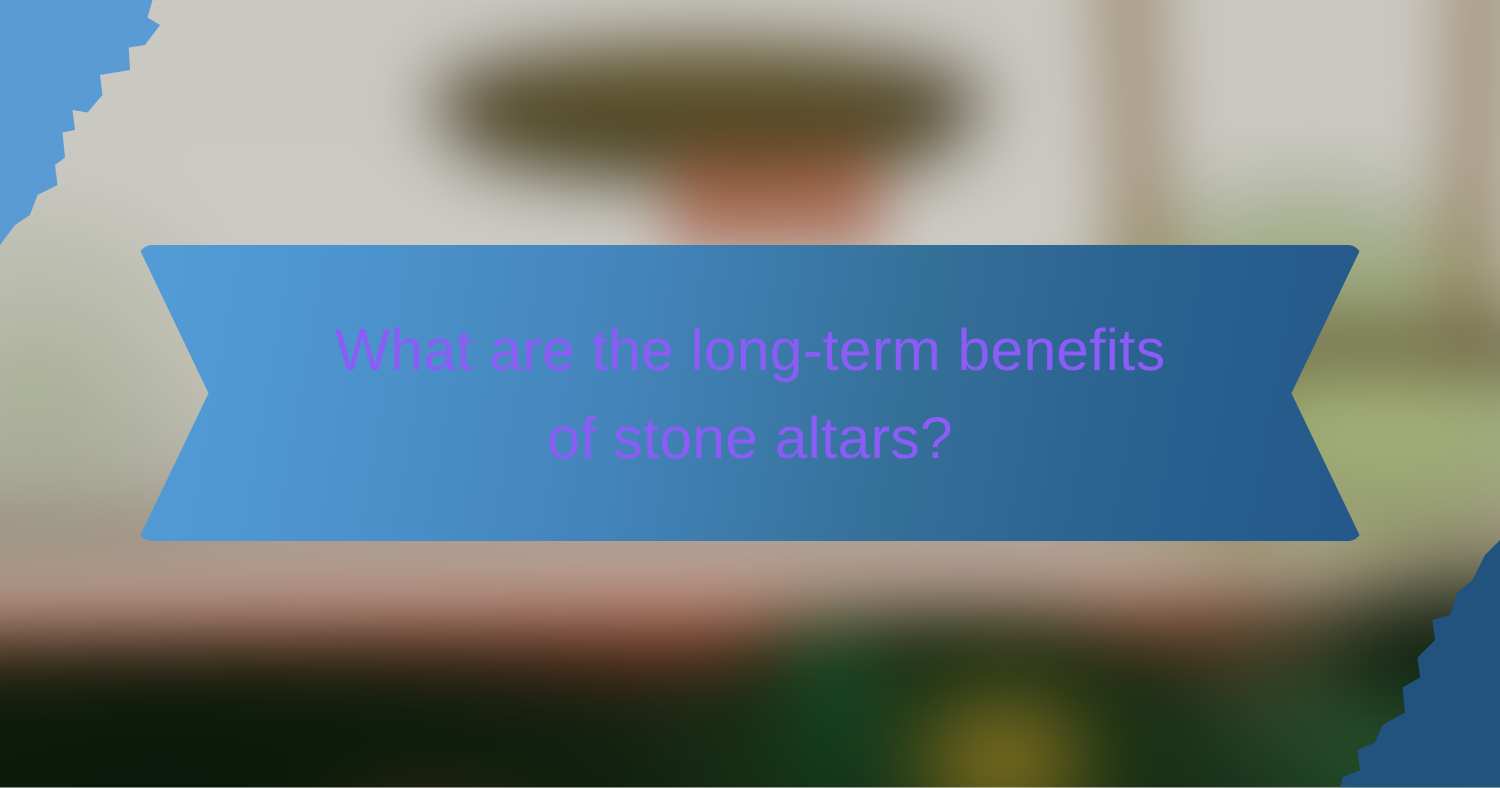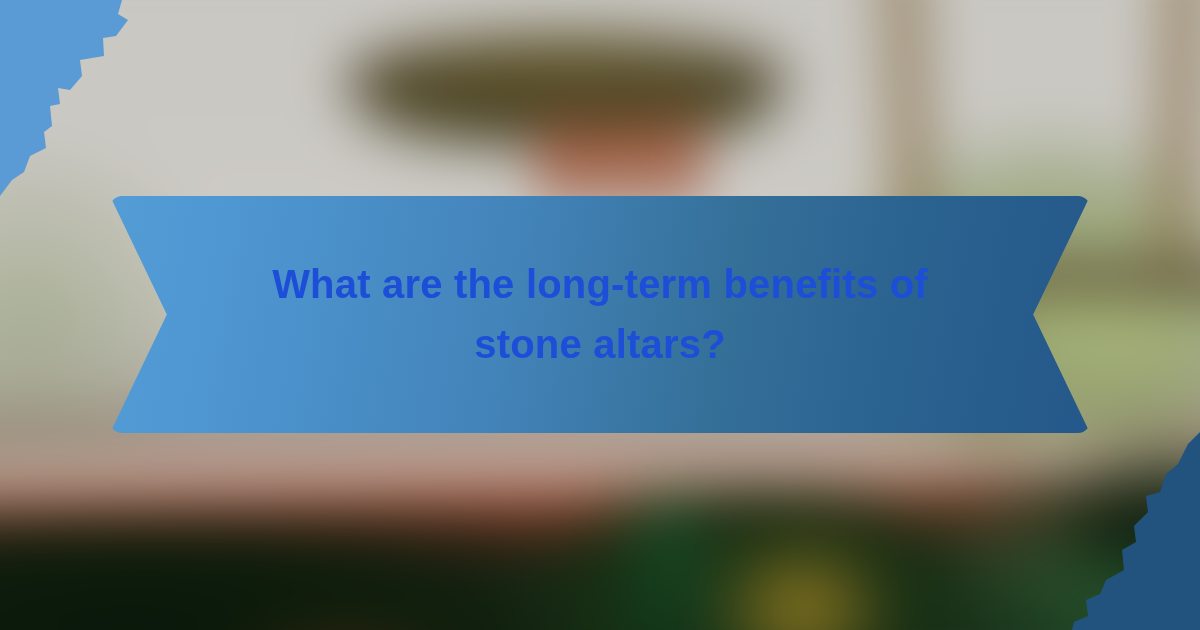--- a/index.html
+++ b/index.html
@@ -210,24 +210,24 @@
     inset: 0;
     display: flex;
     align-items: center;
     justify-content: center;
     text-align: center;
     padding: 0 120px;
     box-sizing: border-box;
   }
 
   #banner-text span {
-    color: #1d4ed8;
-    font-size: 40px;
+    color: #8b5cf6;
+    font-size: 47px;
     line-height: 1.48;
-    font-weight: 700;
+    font-weight: 400;
     letter-spacing: 0.2px;
     max-width: 700px;
     text-rendering: optimizeLegibility;
   }
 </style>
 </head>
 <body>
 
 <div id="card">
 

